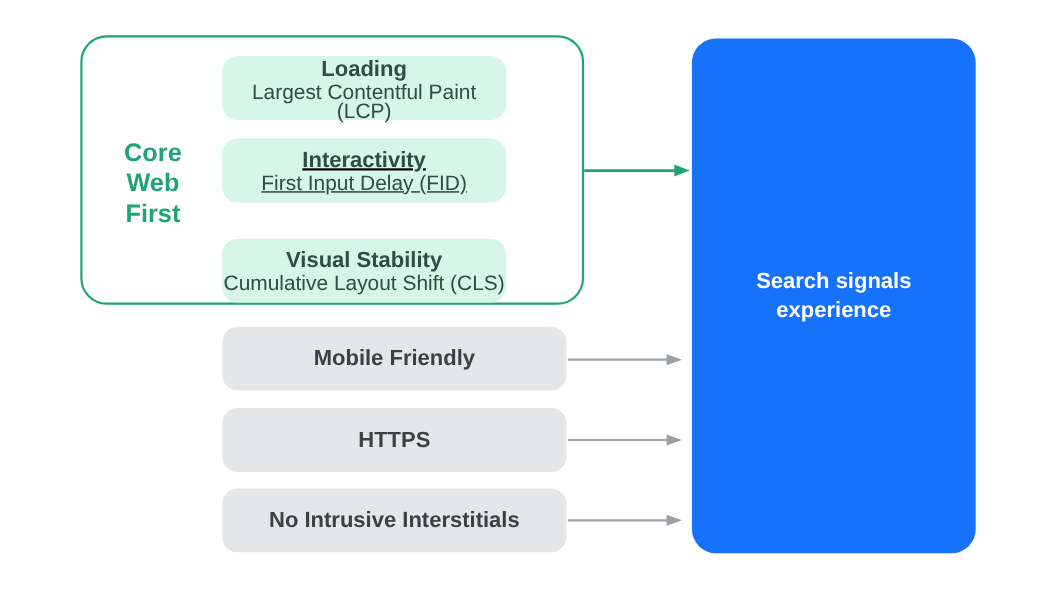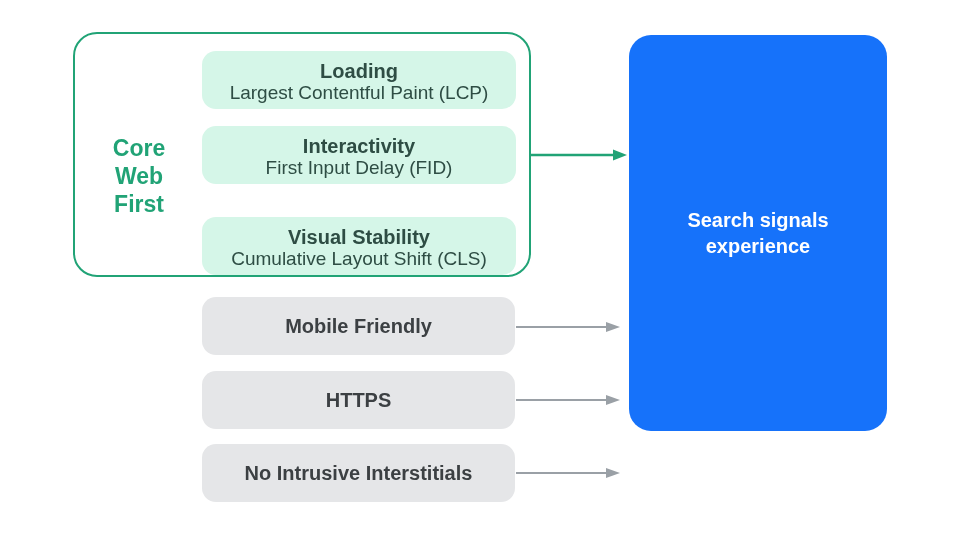--- a/index.html
+++ b/index.html
@@ -20,34 +20,34 @@
   .cwv-box {
     position: absolute;
     left: 73px; top: 32px;
     width: 458px; height: 245px;
     border: 2.5px solid var(--green, #21A376);
     border-radius: 24px;
     background: transparent;
   }
   .cwv-label {
     position: absolute;
-    left: 78px; top: 134px;
+    left: 78px; top: 124px;
     width: 122px;
     text-align: center;
     color: var(--green, #21A376);
     font-size: 23px;
     font-weight: 700;
     line-height: 28px;
   }
 
   
   .pill {
     position: absolute;
     left: 202px;
-    width: 314px;
+    width: 258px;
     height: 58px;
     border-radius: 14px;
     display: flex;
     flex-direction: column;
     align-items: center;
     justify-content: center;
     text-align: center;
   }
   .pill.green { background: var(--green-light, #D5F6E8); }
   .pill.gray  { background: var(--gray-pill, #E5E6E8); width: 313px; }
@@ -63,39 +63,39 @@
     color: var(--green-text, #2E4D44);
     line-height: 17px;
   }
   .gray-label {
     font-size: 20px;
     font-weight: 600;
     color: var(--gray-text, #3C4043);
     line-height: 24px;
   }
   .pill.p1 { top: 51px; }
-  .pill.p2 { top: 126px; }
+  .pill.p2 { top: 126px; text-decoration: underline; }
   .pill.p3 { top: 217px; }
   .pill.g1 { top: 297px; }
   .pill.g2 { top: 371px; justify-content: center; }
   .pill.g3 { top: 444px; }
 
   
   .arrow { position: absolute; display: block; }
   .arrow.green-a { color: var(--green, #21A376); left: 531px; top: 148px; }
   .arrow.gray-a  { color: var(--gray-arrow, #9AA0A6); left: 516px; }
   .arrow.a1 { top: 320px; }
   .arrow.a2 { top: 393px; }
   .arrow.a3 { top: 466px; }
 
   
   .blue-box {
     position: absolute;
     left: 629px; top: 35px;
-    width: 258px; height: 396px;
+    width: 258px; height: 468px;
     border-radius: 22px;
     background: var(--blue, #1672FA);
     display: flex;
     align-items: center;
     justify-content: center;
   }
   .blue-text {
     color: #ffffff;
     font-size: 20px;
     font-weight: 700;

